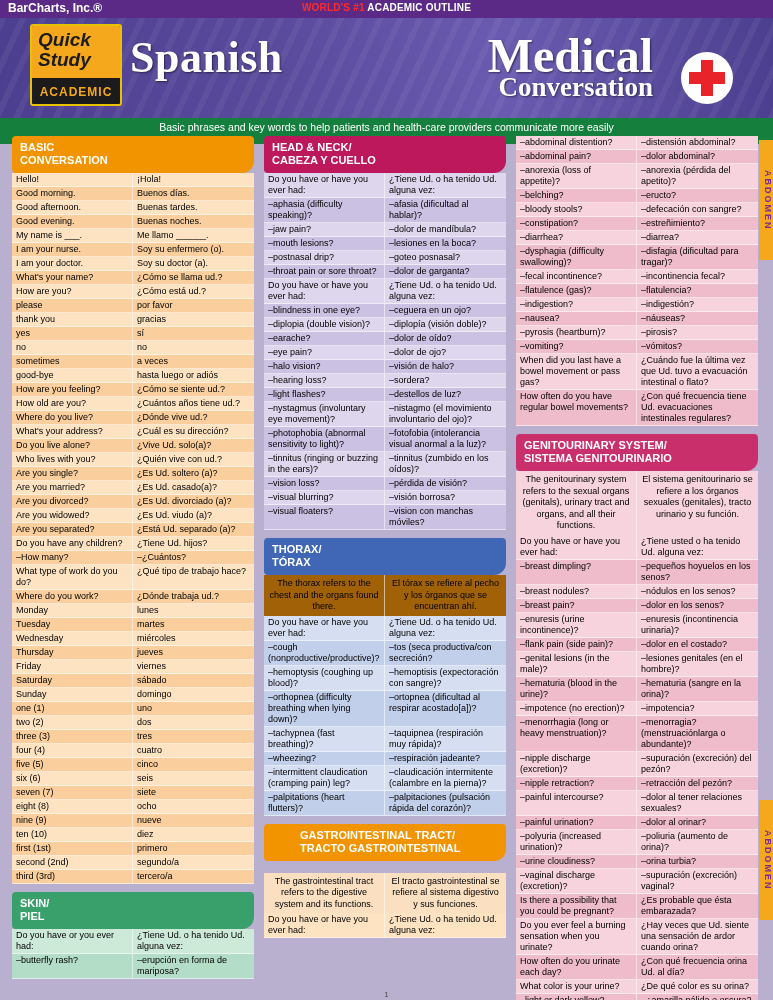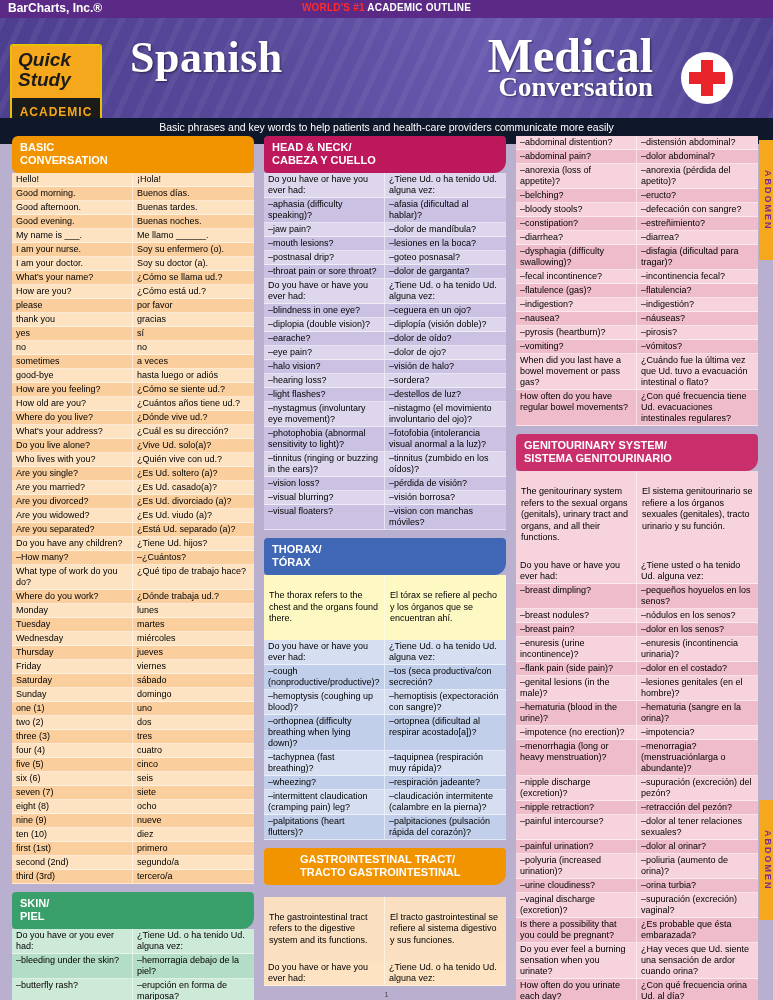--- a/index.html
+++ b/index.html
@@ -36,24 +36,23 @@
     position:absolute; left:0; top:18px; width:773px; height:100px;
     background: linear-gradient(90deg,#4d3f8f 0%,#5a4a9c 35%,#6a5bb0 65%,#4d3f8f 100%);
     overflow:hidden;
   }
   .header:before{
     content:"";position:absolute;left:0;top:0;width:773px;height:100px;
     background:
       repeating-linear-gradient(115deg, rgba(255,255,255,.05) 0 6px, rgba(0,0,0,0) 6px 18px);
   }
   .qs-badge{
-    position:absolute;left:10px;top:6px;width:92px;height:82px;
+    position:absolute;left:30px;top:6px;width:92px;height:82px;
     background:#1b1b1b;border:2px solid #e8c200;border-radius:3px;
     overflow:hidden;
-    margin-top:20px;
   }
   .qs-badge .qs1{
     position:absolute;left:0;top:0;width:88px;height:52px;background:#f5a81c;
     color:#1b1b1b;font-weight:bold;font-style:italic;
     font-size:19px;line-height:20px;padding:4px 0 0 6px;
   }
   .qs-badge .qs2{
     position:absolute;left:0;top:54px;width:88px;height:24px;
     color:#f5a81c;font-weight:bold;font-size:12px;letter-spacing:1px;
     text-align:center;line-height:24px;
@@ -85,21 +84,21 @@
     background:#ffffff;
   }
   .cross-wrap .v{
     position:absolute;left:20px;top:8px;width:12px;height:36px;background:#e8232a;
   }
   .cross-wrap .h{
     position:absolute;left:8px;top:20px;width:36px;height:12px;background:#e8232a;
   }
   .subhead{
     position:absolute;left:0;top:118px;width:773px;height:26px;
-    background:#0f172a;color:#fff;font-size:10.5px;
+    background:#15803d;color:#fff;font-size:10.5px;
     text-align:center;line-height:18px;
   }
   
   .sidetab{
     position:absolute;right:0;width:14px;
     background:#f5a81c;color:#7a2d8f;font-weight:bold;
     font-size:9px;letter-spacing:2px;text-align:center;
     writing-mode:vertical-rl;
   }
   
@@ -118,41 +117,41 @@
   .rows { font-size:9px; }
   .row { display:flex; }
   .row > div{
     width:50%;
     padding:1px 4px;
     line-height:11px;
     border-bottom:1px solid rgba(255,255,255,.55);
   }
   .row > div:first-child{ border-right:1px solid rgba(255,255,255,.55); }
   .block-row { display:flex; font-size:9px; }
-  .block-row > div{ width:50%; padding:15px 5px; line-height:11.5px; }
+  .block-row > div{ width:50%; padding:3px 5px; line-height:11.5px;text-align:center; }
   .block-row > div:first-child{ border-right:1px solid rgba(255,255,255,.55); }
 
   
-  .t-orange .panel-head{ background:#f29400;border-radius:6px; }
+  .t-orange .panel-head{ background:#f29400; }
   .t-orange .rows .row:nth-child(odd) > div { background:#fde3c2; }
   .t-orange .rows .row:nth-child(even) > div { background:#fbcf9d; }
 
   
   .t-green .panel-head{ background:#3aa06b; }
   .t-green .rows .row:nth-child(odd) > div { background:#cde9d8; }
   .t-green .rows .row:nth-child(even) > div { background:#b3ddc6; }
 
   
   .t-purple .panel-head{ background:#be185d; }
   .t-purple .rows .row:nth-child(odd) > div { background:#ddd6ec; }
   .t-purple .rows .row:nth-child(even) > div { background:#cbc1e3; }
 
   
   .t-blue .panel-head{ background:#3f67b5; }
-  .t-blue .block, .t-blue .block-row > div { background:#fef9c3; }
+  .t-blue .block, .t-blue .block-row > div { background:#a16207; }
   .t-blue .rows .row:nth-child(odd) > div { background:#d6dff2; }
   .t-blue .rows .row:nth-child(even) > div { background:#c2cfea; }
 
   
   .t-peach .panel-head{ background:#f29400;padding-left:36px; }
   .t-peach .block, .t-peach .block-row > div { background:#fadfc0;margin-top:12px; }
   .t-peach .rows .row:nth-child(odd) > div { background:#fde3c2; }
   .t-peach .rows .row:nth-child(even) > div { background:#fbcf9d; }
 
   
@@ -414,24 +413,20 @@
       <div class="panel-head">
         <div>SKIN/</div>
         <div class="sub">PIEL</div>
       </div>
       <div class="rows" id="rows-skin">
           <div class="row">
             <div>Do you have or you ever had:</div>
             <div>¿Tiene Ud. o ha tenido Ud. alguna vez:</div>
           </div>
           <div class="row">
-            <div>–bleeding under the skin?</div>
-            <div>–hemorragia debajo de la piel?</div>
-          </div>
-          <div class="row">
             <div>–butterfly rash?</div>
             <div>–erupción en forma de mariposa?</div>
           </div>
         </div>
     </div>
 
   </div>
 
   <div class="col c2">
 

